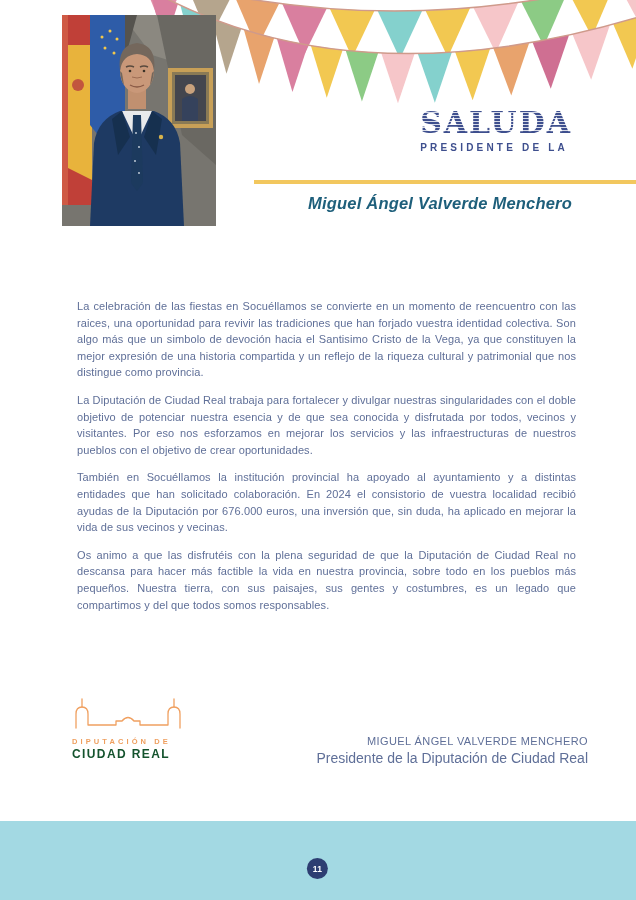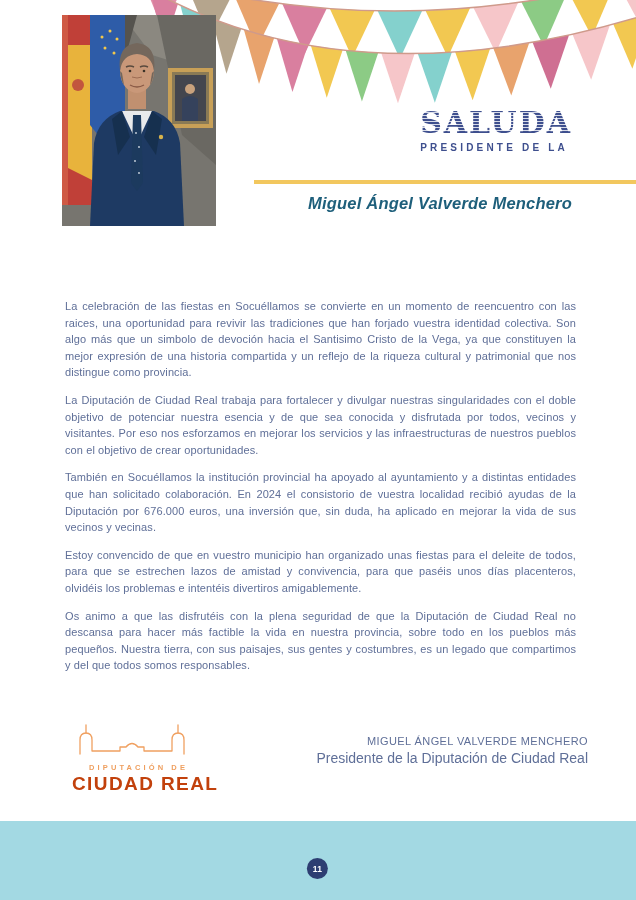--- a/index.html
+++ b/index.html
@@ -25,26 +25,26 @@
   .subtitle{margin-top:4px;font-size:10px;font-weight:bold;letter-spacing:3.2px;
     line-height:12.5px;color:#3e4f8e;}
   .rule{position:absolute;left:254px;right:0;top:180px;height:3.5px;background:#f2c75e;}
   .pres-name{
     position:absolute;top:194px;right:64px;
     font-size:16.5px;font-style:italic;font-weight:bold;color:#1e5f7b;letter-spacing:.2px;
   }
   
   .content{position:absolute;left:65px;right:60px;top:298px;color:#5f6f98;}
   .content p{
-    margin:0 0 11px 0;font-size:11px;line-height:16.6px;text-align:justify;letter-spacing:.1px;
+    margin:0 0 11px 12px;font-size:11px;line-height:16.6px;text-align:justify;letter-spacing:.1px;
   }
   
-  .logo{position:absolute;left:72px;top:724px;width:116px;text-align:right;}
+  .logo{position:absolute;left:72px;top:698px;width:116px;text-align:left;}
   .logo-line1{margin-top:3px;font-size:7.5px;font-weight:bold;letter-spacing:3.1px;color:#ef9f5f;white-space:nowrap;}
-  .logo-line2{margin-top:1px;font-size:19px;font-weight:bold;letter-spacing:1.4px;color:#c2410c;white-space:nowrap;}
+  .logo-line2{margin-top:1px;font-size:12px;font-weight:bold;letter-spacing:1.4px;color:#14532d;white-space:nowrap;}
   
   .signature{position:absolute;right:48px;top:733px;text-align:right;color:#5f6f98;}
   .sig-name{font-size:11px;letter-spacing:.4px;line-height:17px;}
   .sig-role{font-size:14px;line-height:17px;}
   
   .footer{position:absolute;left:0;right:0;bottom:0;height:79px;background:#a3d9e3;}
   .page-circle{
     position:absolute;left:50%;top:37px;transform:translateX(-53%);
     width:21px;height:21px;border-radius:50%;background:#2d3e72;
     display:flex;align-items:center;justify-content:center;
@@ -158,21 +158,20 @@
     <div class="title">SALUDA</div>
     <div class="subtitle">PRESIDENTE DE LA</div>
   </div>
   <div class="rule"></div>
   <div class="pres-name">Miguel Ángel Valverde Menchero</div>
 
   <div class="content">
     <p>La celebración de las fiestas en Socuéllamos se convierte en un momento de reencuentro con las raices, una oportunidad para revivir las tradiciones que han forjado vuestra identidad colectiva. Son algo más que un simbolo de devoción hacia el Santisimo Cristo de la Vega, ya que constituyen la mejor expresión de una historia compartida y un reflejo de la riqueza cultural y patrimonial que nos distingue como provincia.</p>
     <p>La Diputación de Ciudad Real trabaja para fortalecer y divulgar nuestras singularidades con el doble objetivo de potenciar nuestra esencia y de que sea conocida y disfrutada por todos, vecinos y visitantes. Por eso nos esforzamos en mejorar los servicios y las infraestructuras de nuestros pueblos con el objetivo de crear oportunidades.</p>
     <p>También en Socuéllamos la institución provincial ha apoyado al ayuntamiento y a distintas entidades que han solicitado colaboración. En 2024 el consistorio de vuestra localidad recibió ayudas de la Diputación por 676.000 euros, una inversión que, sin duda, ha aplicado en mejorar la vida de sus vecinos y vecinas.</p>
-    <p>Estoy convencido de que en vuestro municipio han organizado unas fiestas para el deleite de todos, para que se estrechen lazos de amistad y convivencia, para que paséis unos días placenteros, olvidéis los problemas e intentéis divertiros amigablemente.</p>
     <p>Os animo a que las disfrutéis con la plena seguridad de que la Diputación de Ciudad Real no descansa para hacer más factible la vida en nuestra provincia, sobre todo en los pueblos más pequeños. Nuestra tierra, con sus paisajes, sus gentes y costumbres, es un legado que compartimos y del que todos somos responsables.</p>
   </div>
 
   <div class="logo">
     <svg width="112" height="32" viewBox="0 0 112 32" aria-hidden="true">
       <g fill="none" stroke="#f0a060" stroke-width="1.3" stroke-linecap="round" stroke-linejoin="round">
         <path d="M4 30 L4 16 Q4 9 10 9 Q16 9 16 16 L16 27 L44 27 L44 23 L50 23 Q56 16 62 23 L68 23 L68 27 L96 27 L96 16 Q96 9 102 9 Q108 9 108 16 L108 30"></path>
         <path d="M10 9 L10 1"></path>
         <path d="M102 9 L102 1"></path>
       </g>

